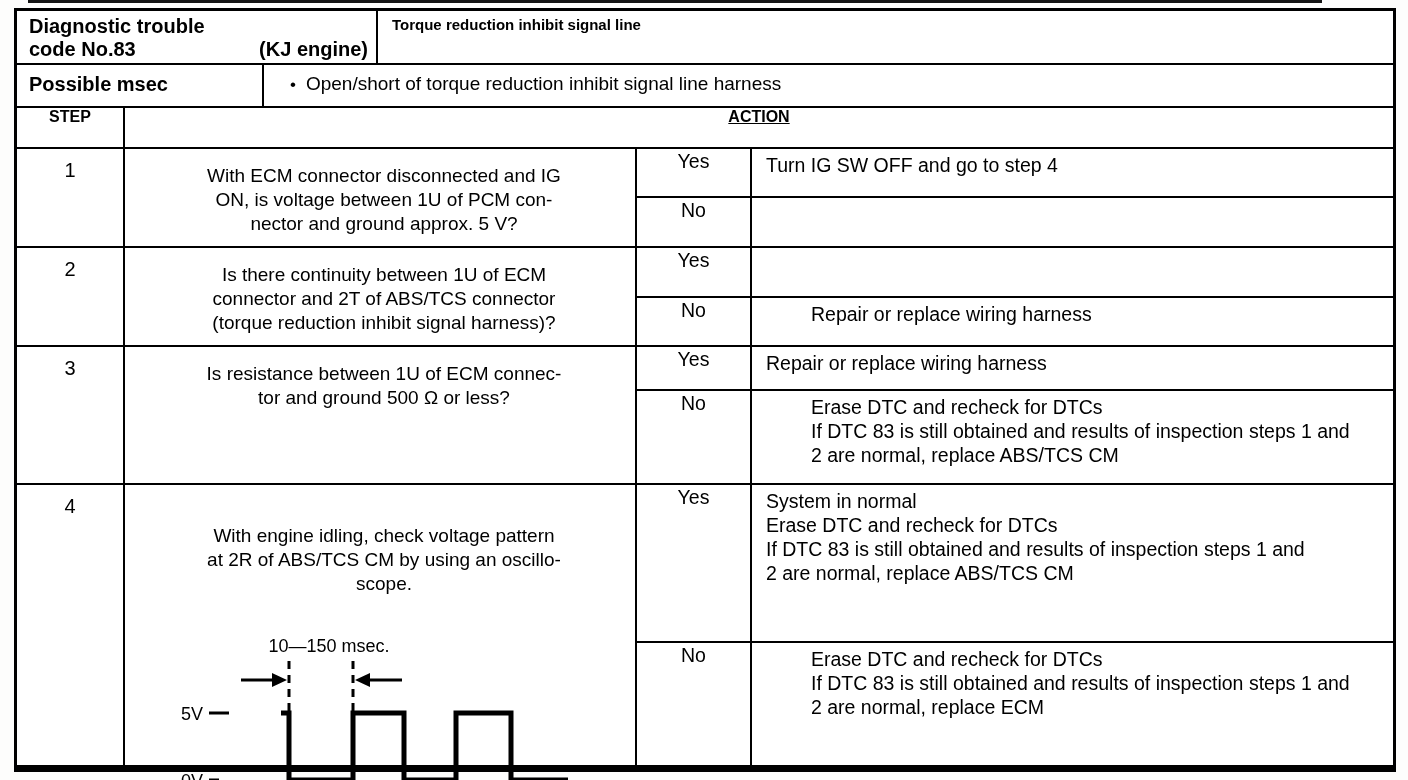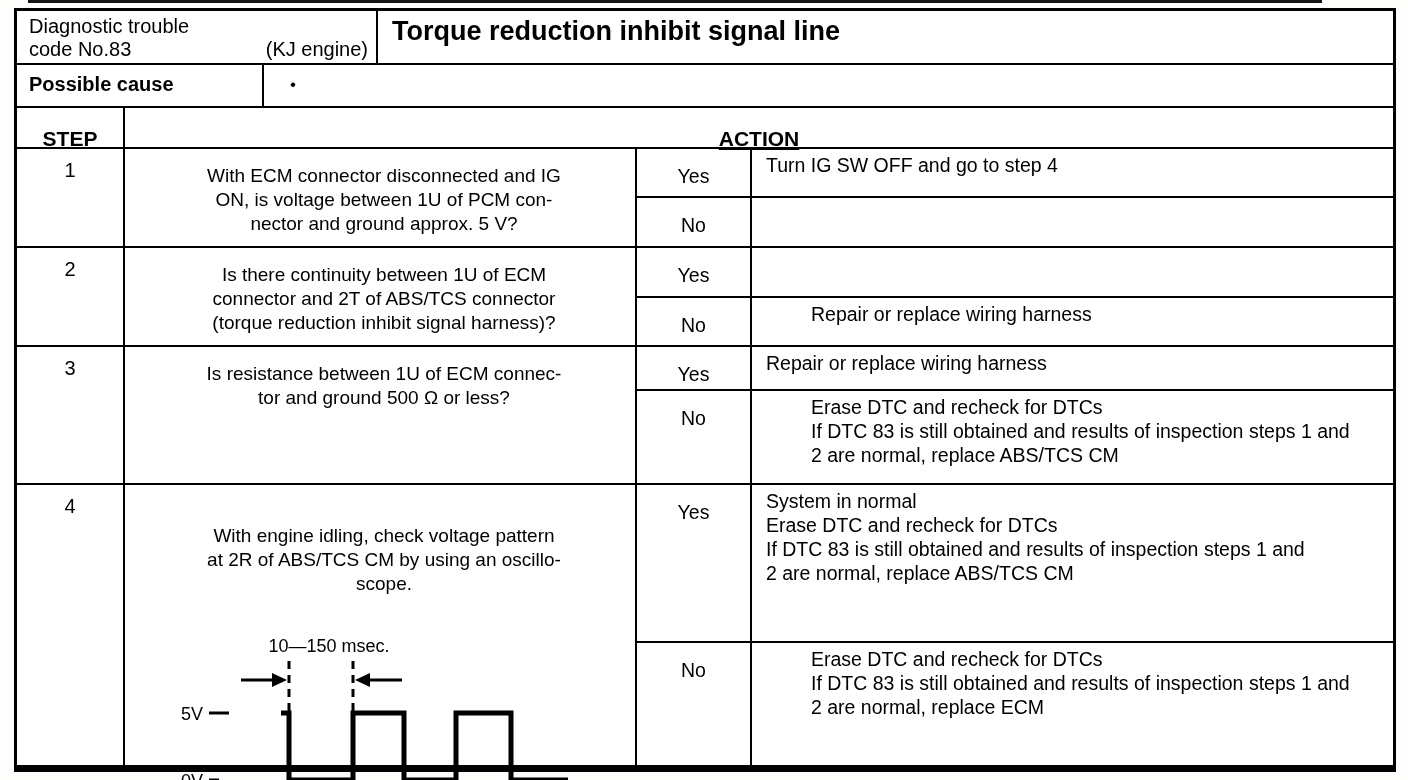--- a/index.html
+++ b/index.html
@@ -22,44 +22,44 @@
     border-bottom: 7px solid #000;
     background: #fff;
   }
   .trow { display: flex; border-bottom: 2px solid #000; }
   .trow:last-child { border-bottom: none; }
   .cell { border-right: 2px solid #000; }
   .cell:last-child { border-right: none; }
 
   
   .r-dtc { height: 54px; }
-  .dtc-code-cell { width: 361px; padding: 4px 8px 0 12px; font-weight: normal; font-size: 20px; line-height: 23px; }
+  .dtc-code-cell { width: 361px; padding: 4px 8px 0 12px; font-weight: bold; font-size: 20px; line-height: 23px; }
   .dtc-code-line2 { display: flex; justify-content: space-between; gap: 18px; }
-  .dtc-title-cell { flex: 1; padding: 5px 8px 0 14px; font-weight: bold; font-size: 27px; }
+  .dtc-title-cell { flex: 1; padding: 5px 8px 0 14px; font-weight: bold; font-size: 15px; }
 
   
   .r-cause { height: 43px; }
   .cause-label-cell { width: 247px; padding: 8px 8px 0 12px; font-weight: bold; font-size: 20px; }
   .cause-text-cell { flex: 1; padding: 8px 8px 0 14px; font-size: 19px; display: flex; align-items: flex-start; }
   .bullet { font-size: 17px; margin: 2px 10px 0 12px; }
 
   
   .r-cols { height: 41px; }
   .col-step { width: 108px; }
   .col-insp { width: 581px; }
   .col-action { flex: 1; text-decoration: underline; }
-  .col-head { font-weight: bold; font-size: 21px; text-align: center; padding-top: 19px; }
+  .col-head { font-weight: bold; font-size: 16px; text-align: center; padding-top: 0; }
 
   
   .step-num-cell { width: 108px; text-align: center; padding-top: 10px; font-size: 20px; }
   .insp-cell { width: 512px; padding: 15px 6px 0 14px; font-size: 19px; line-height: 24px; white-space: pre-line; text-align: center; }
   .right-area { flex: 1; display: flex; flex-direction: column; }
   .sub-row { display: flex; border-bottom: 2px solid #000; }
   .sub-row:last-child { border-bottom: none; flex: 1; gap: 45px; }
-  .yn-cell { width: 115px; border-right: 2px solid #000; text-align: center; padding-top: 16px; font-size: 19.5px; }
+  .yn-cell { width: 115px; border-right: 2px solid #000; text-align: center; padding-top: 1px; font-size: 19.5px; }
   .action-cell { flex: 1; padding: 4px 10px 0 14px; font-size: 19.5px; line-height: 24px; white-space: pre-line; }
 
   .r-step1 { height: 99px; }  .r-step1 .sub-yes { height: 49px; }
   .r-step2 { height: 99px; }  .r-step2 .sub-yes { height: 50px; }
   .r-step3 { height: 138px; } .r-step3 .sub-yes { height: 44px; }
   .r-step4 { height: 280px; } .r-step4 .sub-yes { height: 158px; }
 
   .waveform-wrap { margin: 8px 0 0 2px; }
   svg text { font-family: "Liberation Sans", sans-serif; }
 </style>
@@ -76,23 +76,24 @@
         <div>Diagnostic trouble</div>
         <div class="dtc-code-line2">
           <span>code No.83</span>
           <span>(KJ engine)</span>
         </div>
       </div>
       <div class="cell dtc-title-cell">Torque reduction inhibit signal line</div>
     </div>
 
     <div class="trow r-cause">
-      <div class="cell cause-label-cell">Possible cause</div>
+      <div class="cell cause-label-cell">Possible msec</div>
       <div class="cell cause-text-cell">
         <span class="bullet">•</span>
+        <span>Open/short of torque reduction inhibit signal line harness</span>
       </div>
     </div>
 
     <div class="trow r-cols">
       <div class="cell col-step col-head">STEP</div>
       <div class="cell col-action col-head">ACTION</div>
     </div>
 
     <div class="trow r-step1">
       <div class="cell step-num-cell">1</div>

